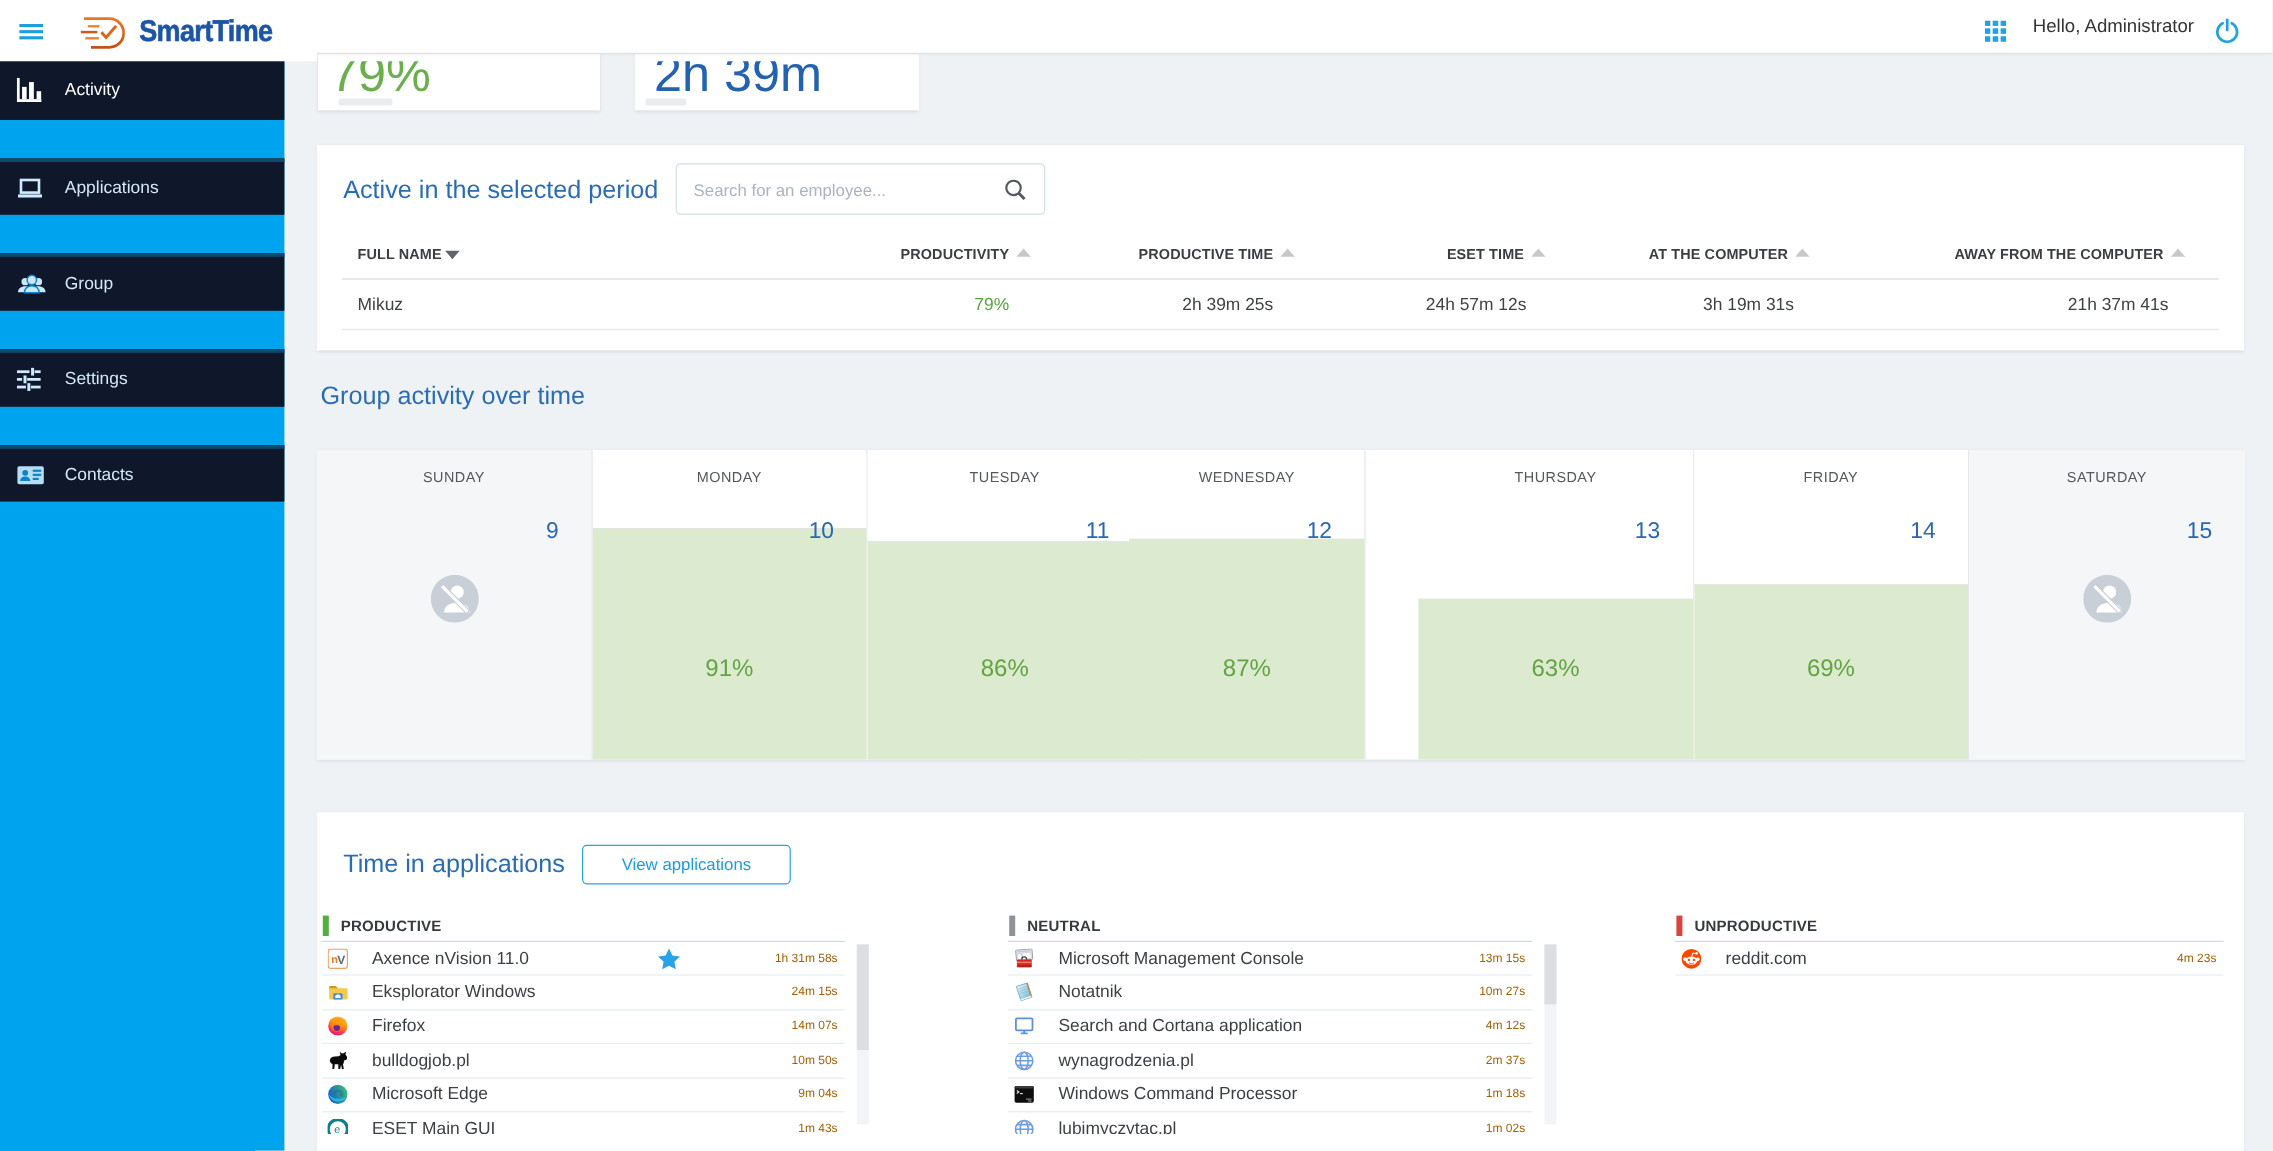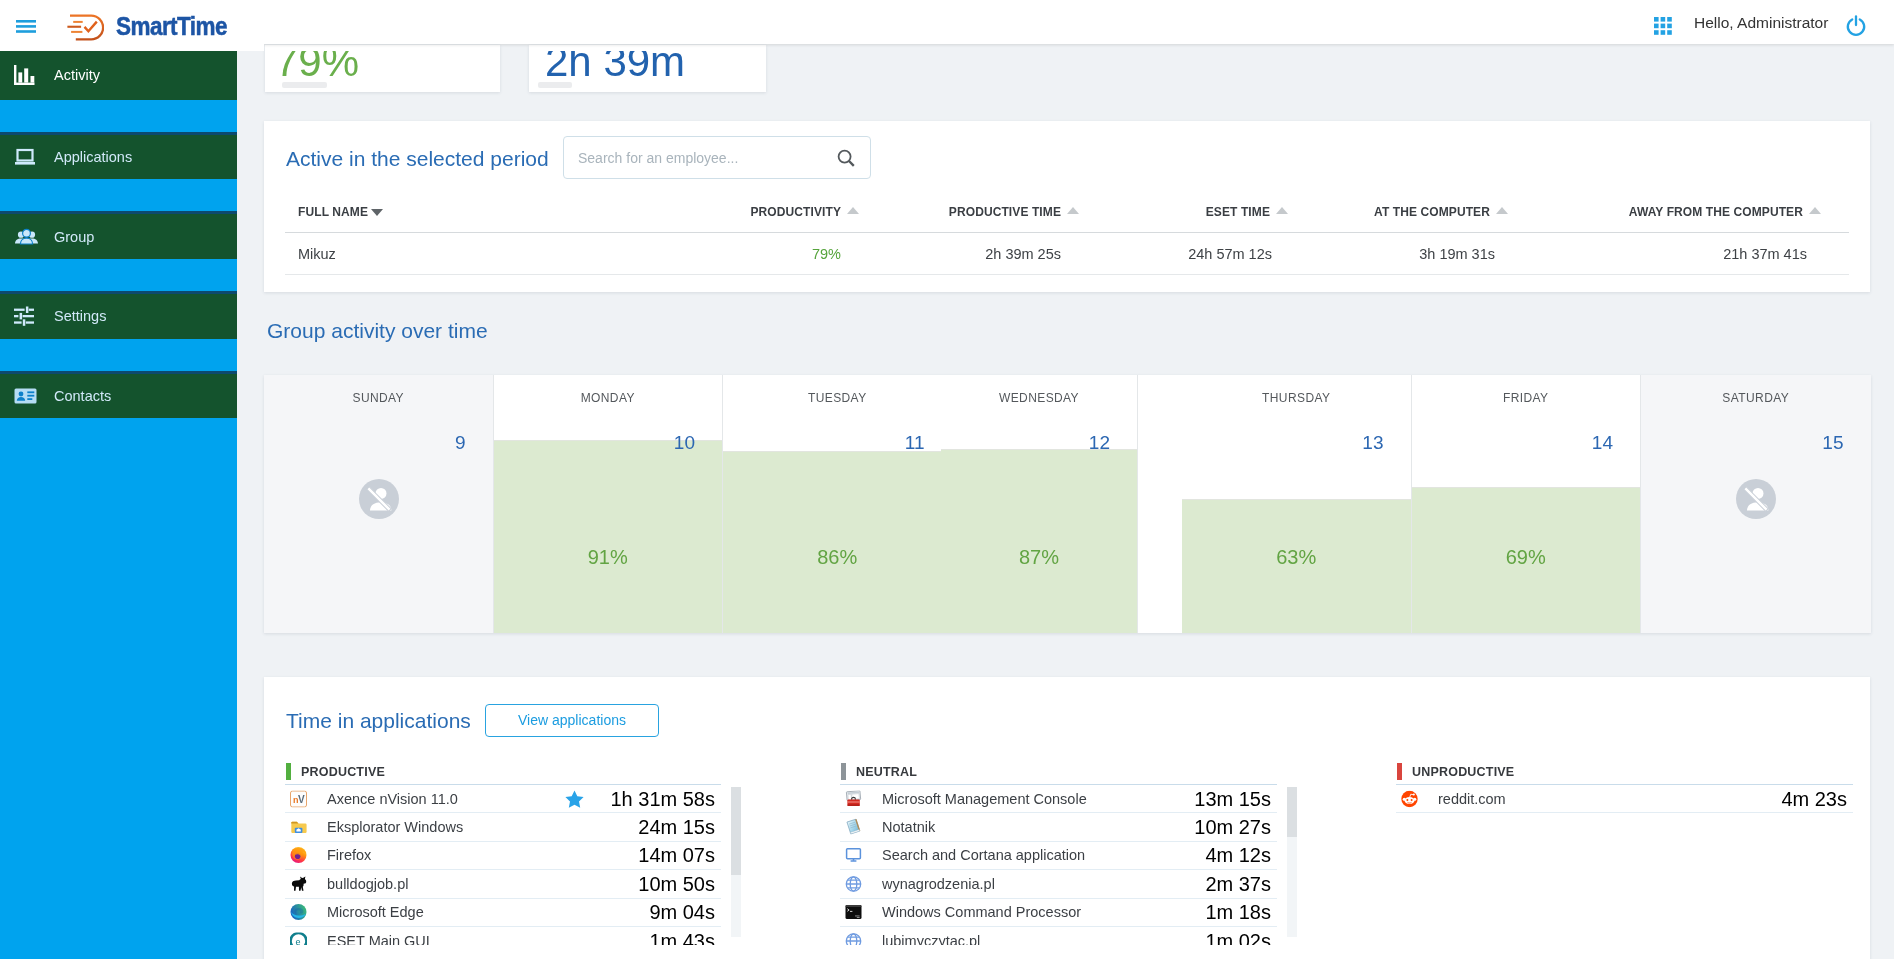--- a/index.html
+++ b/index.html
@@ -9,21 +9,21 @@
   .card { position:absolute; background:#fff; box-shadow:0 1px 3px rgba(40,60,80,0.12); }
   .title { color:#2a6cb4; font-size:21px; }
   
   #topbar { position:absolute; left:0; top:0; width:1894px; height:44px; background:#fff; z-index:30;
             box-shadow:0 1px 3px rgba(0,0,0,0.12); }
   #topcorner { position:absolute; left:0; top:0; width:264px; height:51px; background:#fff; z-index:31; }
   .logotext { position:absolute; left:116px; top:12px; font-size:25px; font-weight:bold; color:#1d55a5; z-index:32; letter-spacing:-0.6px; -webkit-text-stroke:0.5px #1d55a5;}
   #hello { position:absolute; top:14px; left:1694px; font-size:15.5px; color:#333; z-index:32; }
   
   #sidebar { position:absolute; left:0; top:51px; width:237px; height:908px; background:#00a3ee; z-index:20; }
-  .mitem { position:relative; width:237px; height:48.7px; background:#14532d; }
+  .mitem { position:relative; width:237px; height:48.7px; background:#0f172a; }
   .mitem + .mitem { border-top:3px solid #0c4a6e; height:47.7px;margin-top:32px; }
   .mtext { position:absolute; left:54px; top:50%; transform:translateY(-50%); font-size:14.5px; color:#d2e9f9; }
   .micon { position:absolute; left:14px; top:50%; transform:translateY(-50%); }
   
   .hdrcell { position:absolute; font-size:12px; font-weight:bold; color:#3a3e43; letter-spacing:0.1px; }
   .tri-up { position:absolute; width:0; height:0; border-left:6px solid transparent; border-right:6px solid transparent; border-bottom:7px solid #c5c9cc; }
   .tri-down { position:absolute; width:0; height:0; border-left:6.5px solid transparent; border-right:6.5px solid transparent; border-top:7px solid #5f6468; }
   .cell { position:absolute; font-size:14.5px; color:#3e4246; }
   .hline { position:absolute; height:1px; background:#dcdfe2; }
   
@@ -33,21 +33,21 @@
   .daynum { position:absolute; top:57px; right:27px; font-size:19px; color:#2c67b2; z-index:3; }
   .green { position:absolute; left:0; bottom:0; width:100%; background:#dcead0; border-top:1px solid #e2e5df; z-index:1; }
   .pct { position:absolute; top:171px; width:100%; text-align:center; font-size:20px; color:#62a443; z-index:2; }
   
   .appcol { position:absolute; top:0; }
   .catbar { position:absolute; left:1px; top:86px; width:5px; height:17px; }
   .catlbl { position:absolute; left:16px; top:88px; font-size:12.5px; font-weight:bold; color:#36393d; letter-spacing:0.2px; }
   .applist { position:absolute; left:0; top:108px; width:100%; height:160px; overflow:hidden; }
   .approw { position:relative; width:100%; height:28.4px; border-bottom:1px solid #e3edf4; }
   .appname { position:absolute; left:42px; top:50%; transform:translateY(-50%); font-size:14.5px; color:#3b3f44; }
-  .apptime { position:absolute; right:6px; top:50%; transform:translateY(-50%); font-size:20px; color:#000000; }
+  .apptime { position:absolute; right:6px; top:50%; transform:translateY(-50%); font-size:10px; color:#a16207; }
   .appico { position:absolute; left:5px; top:50%; transform:translateY(-50%); width:17px; height:17px; }
   .sbar { position:absolute; top:110px; width:9.5px; height:150px; background:#f2f5f7; }
   .sthumb { position:absolute; left:0; top:0; width:9.5px; background:#dbdfe2; }
 </style>
 </head>
 <body>
 <div id="topbar"></div>
 <div id="topcorner"></div>
 
 <svg class="abs" style="left:16px;top:19.5px;z-index:32" width="20" height="15" viewBox="0 0 20 15">
@@ -240,21 +240,21 @@
       <path d="M11 31.5 c0-5.4 4.6-8.3 10.7-8.3 s10.7 2.9 10.7 8.3 z" fill="#fff"></path>
       <rect x="4.5" y="18.3" width="31" height="3.5" fill="#fff" stroke="#c9cfd7" stroke-width="1" transform="rotate(45 20 20)"></rect>
     </svg>
   </div>
 </div>
 
 <div class="card" style="left:264px;top:677px;width:1606px;height:300px;">
   <div class="title" style="position:absolute;left:22px;top:32px;">Time in applications</div>
   <div class="abs" style="left:221px;top:27px;width:174px;height:33px;border:1px solid #29a3e0;border-radius:4px;color:#1b9ce0;font-size:14px;line-height:31px;text-align:center;">View applications</div>
 
-  <div class="appcol" style="left:21px;width:436px;height:280px;">
+  <div class="appcol" style="left:4px;width:436px;height:280px;">
     <div class="catbar" style="background:#52af3f;"></div>
     <div class="catlbl">PRODUCTIVE</div>
     <div class="hline" style="left:0;top:107px;width:436px;background:#c9dcea;"></div>
     <div class="applist">
       <div class="approw">
         <svg class="appico" viewBox="0 0 17 17">
             <rect x="0.5" y="0.5" width="16" height="16" rx="2" fill="#fdfdfd" stroke="#e8a46a"></rect>
             <text x="3" y="12" font-size="9" font-family="Liberation Sans" fill="#e87722" font-weight="bold">n</text>
             <text x="8" y="12.5" font-size="10" font-family="Liberation Sans" fill="#5a6b7a" font-weight="bold">V</text>
           </svg>

